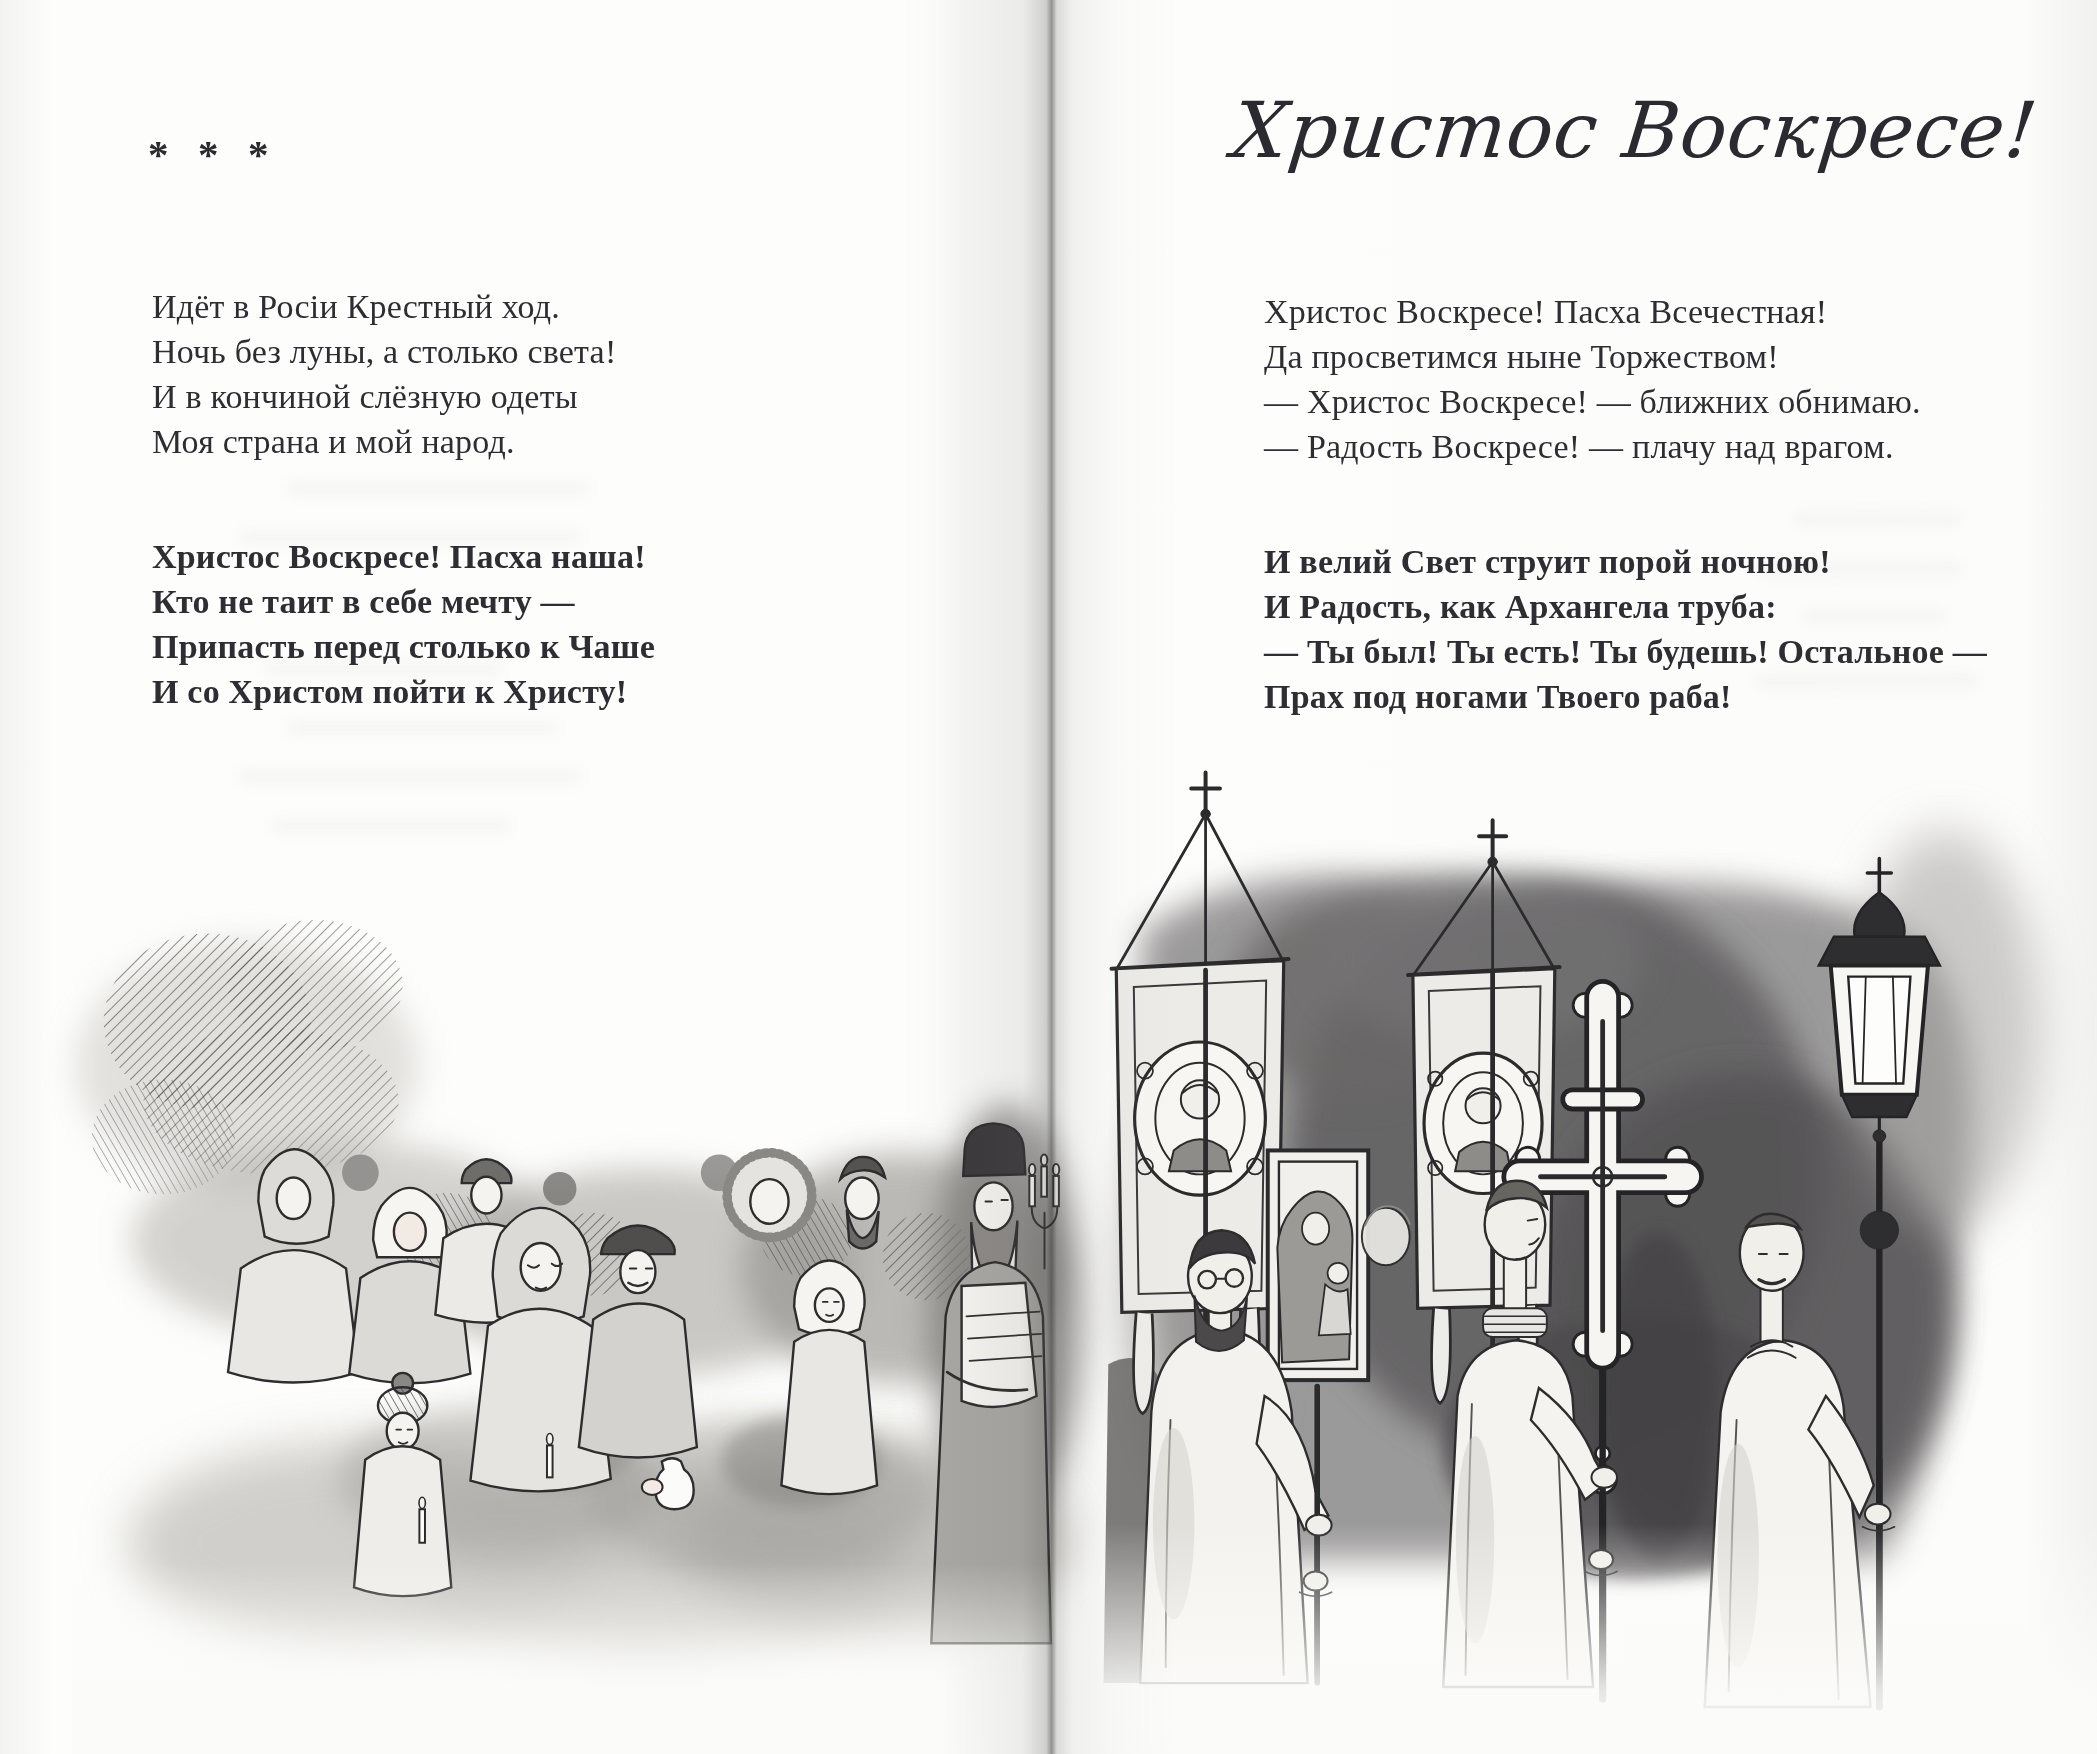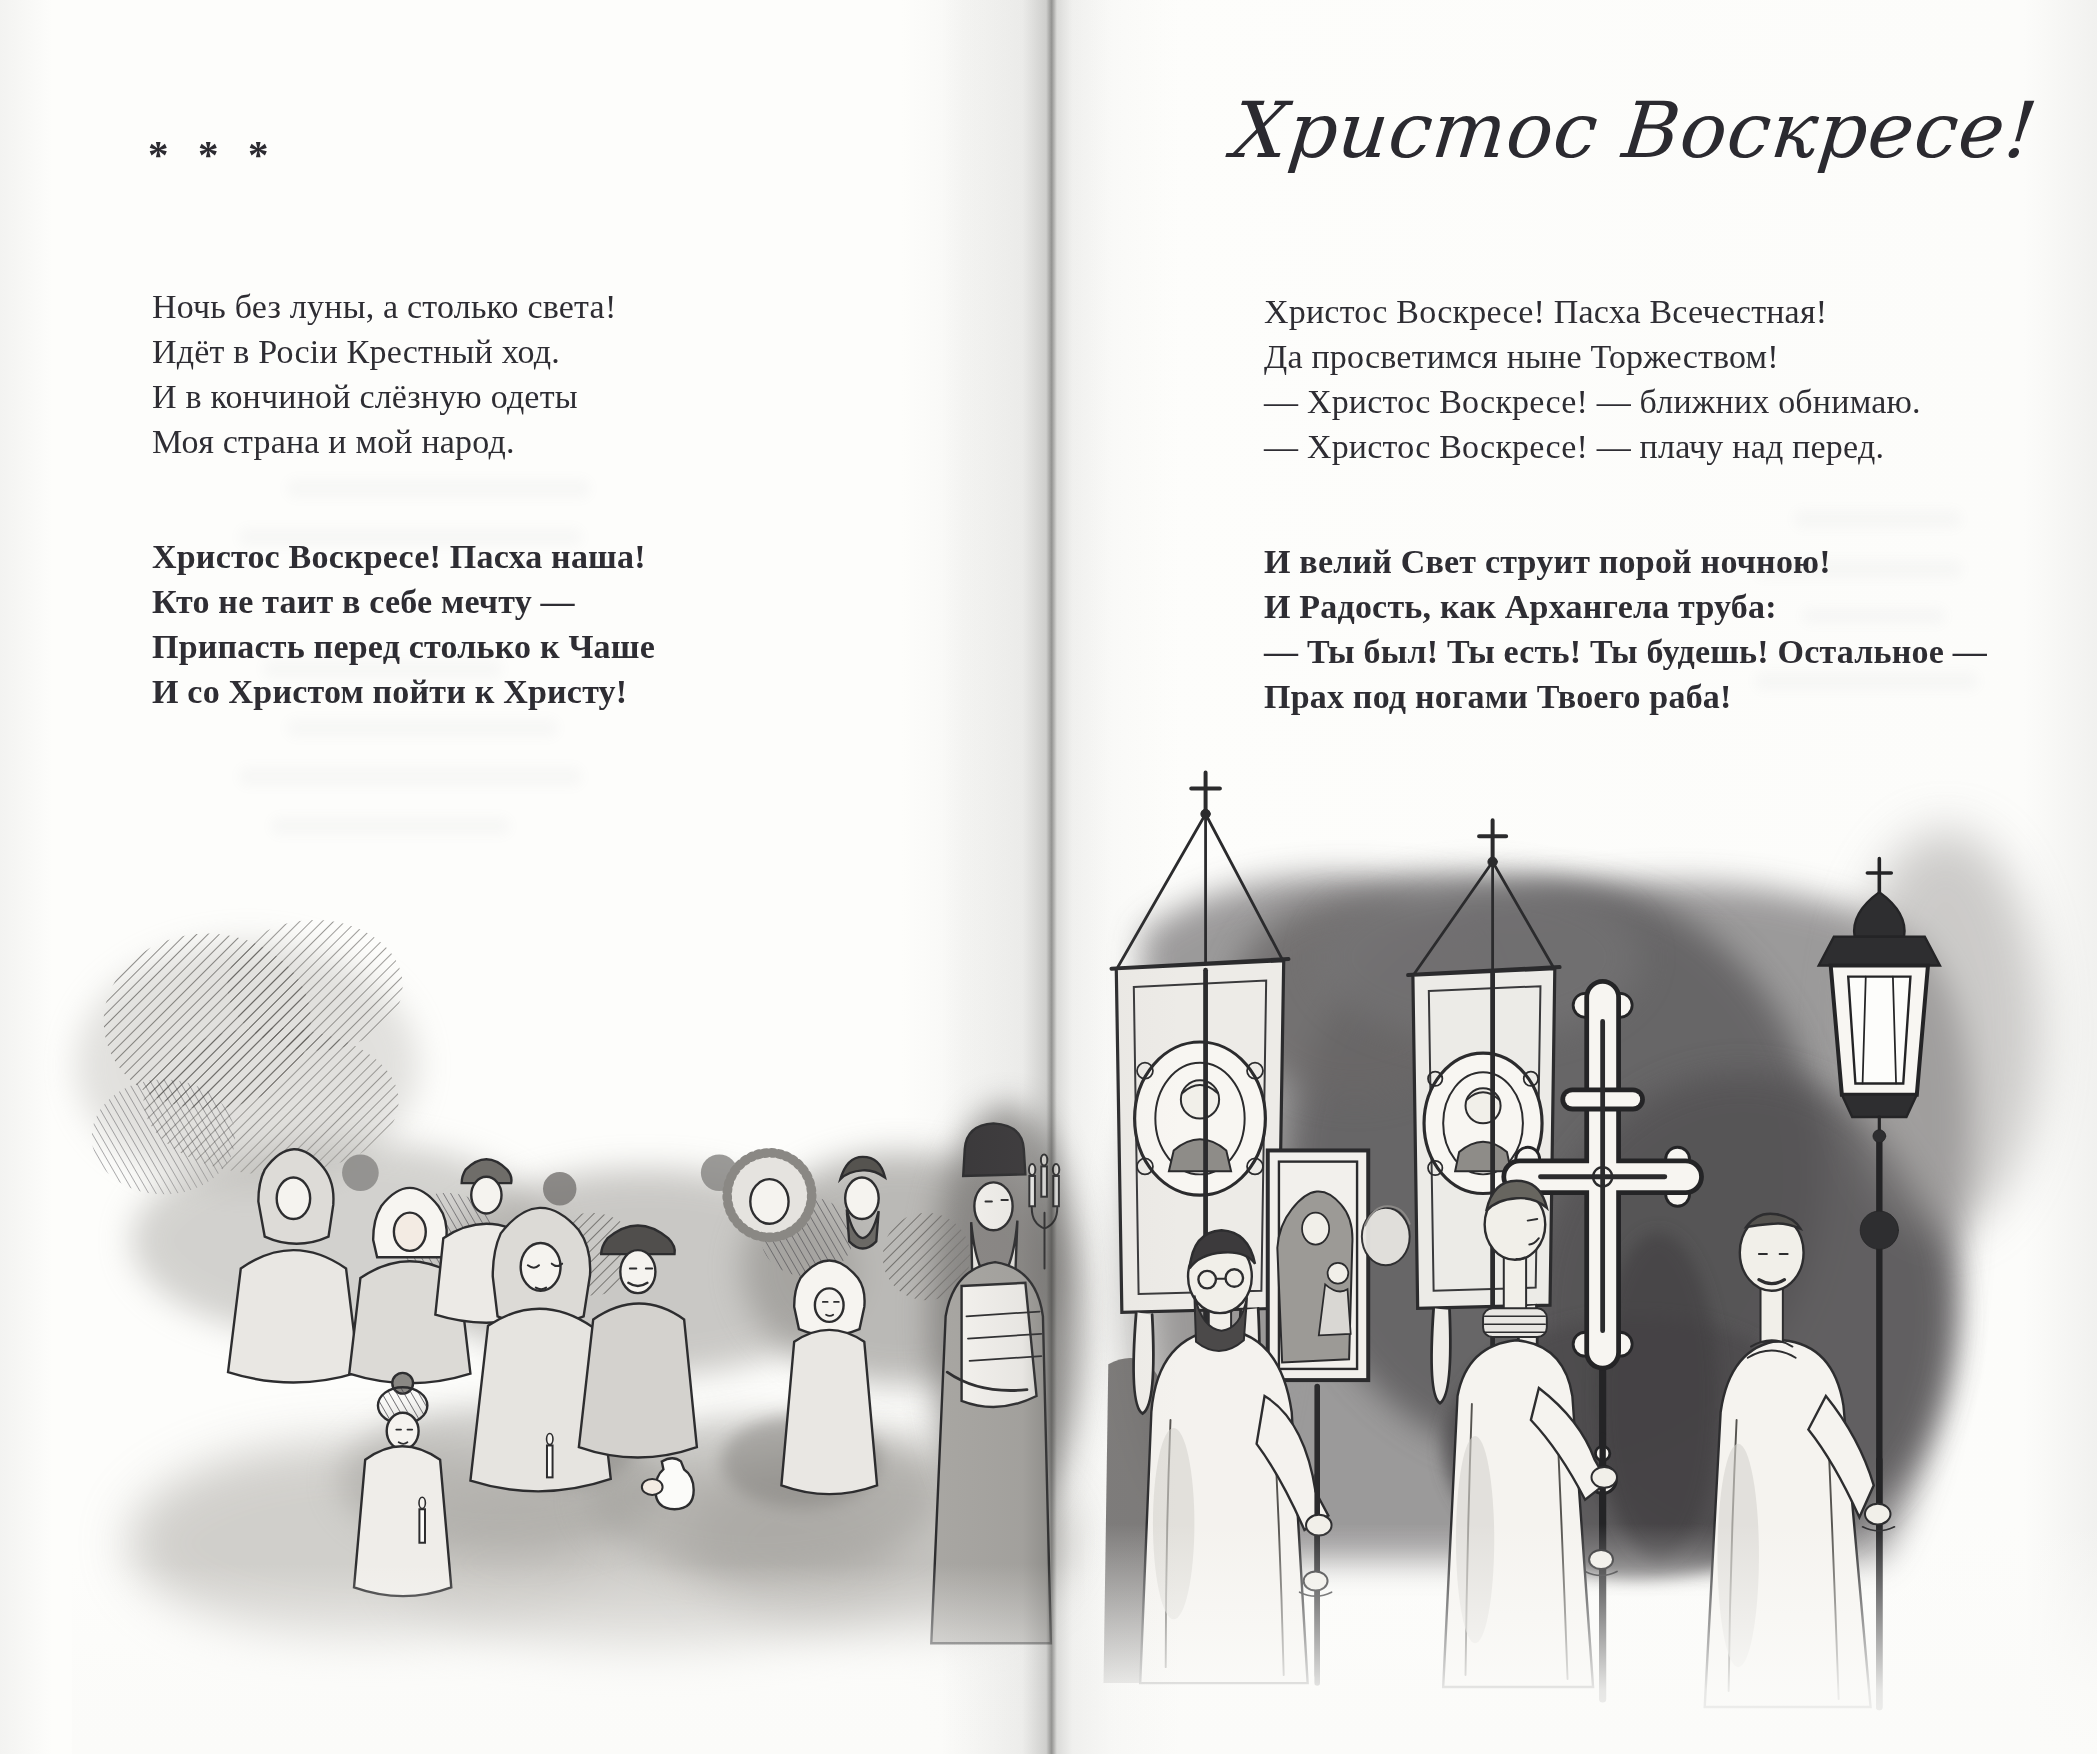--- a/index.html
+++ b/index.html
@@ -51,42 +51,42 @@
   <div class="ghost" style="left:271px;top:817px;width:239px;height:17.5px"></div>
   <div class="ghost" style="left:1794px;top:510px;width:167px;height:17.5px"></div>
   <div class="ghost" style="left:1755px;top:560px;width:207px;height:17.5px"></div>
   <div class="ghost" style="left:1802px;top:608px;width:144px;height:16px"></div>
   <div class="ghost" style="left:1755px;top:672px;width:223px;height:17.5px"></div>
 
   <div>
     <div class="marker">* * *</div>
     <div class="poem" id="poem-left">
       <div class="stanza">
+        <div>Идёт в Росіи Крестный ход.</div>
         <div>Ночь без луны, а столько света!</div>
-        <div>Идёт в Росіи Крестный ход.</div>
         <div>И в кончиной слёзную одеты</div>
         <div>Моя страна и мой народ.</div>
       </div>
       <div class="stanza">
         <div>Христос Воскресе! Пасха наша!</div>
         <div>Кто не таит в себе мечту —</div>
         <div>Припасть перед столько к Чаше</div>
         <div>И со Христом пойти к Христу!</div>
       </div>
     </div>
   </div>
 
   <div>
     <div class="title-script">Христос Воскресе!</div>
     <div class="poem" id="poem-right">
       <div class="stanza">
         <div>Христос Воскресе! Пасха Всечестная!</div>
         <div>Да просветимся ныне Торжеством!</div>
         <div>— Христос Воскресе! — ближних обнимаю.</div>
-        <div>— Христос Воскресе! — плачу над перед.</div>
+        <div>— Радость Воскресе! — плачу над врагом.</div>
       </div>
       <div class="stanza">
         <div>И велий Свет струит порой ночною!</div>
         <div>И Радость, как Архангела труба:</div>
         <div>— Ты был! Ты есть! Ты будешь! Остальное —</div>
         <div>Прах под ногами Твоего раба!</div>
       </div>
     </div>
   </div>
 

